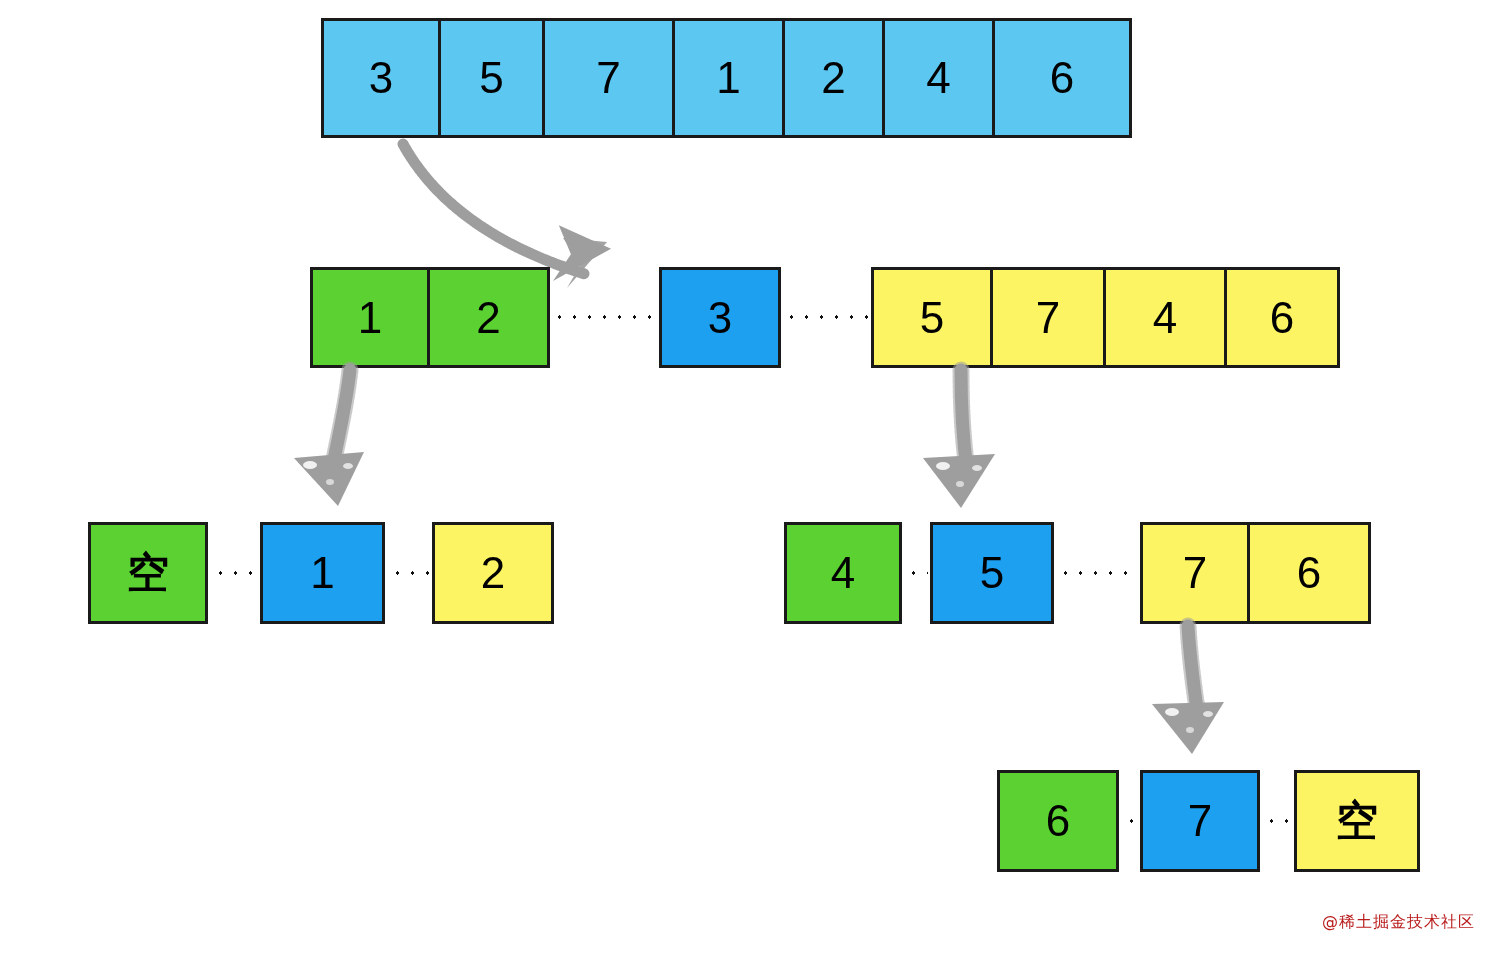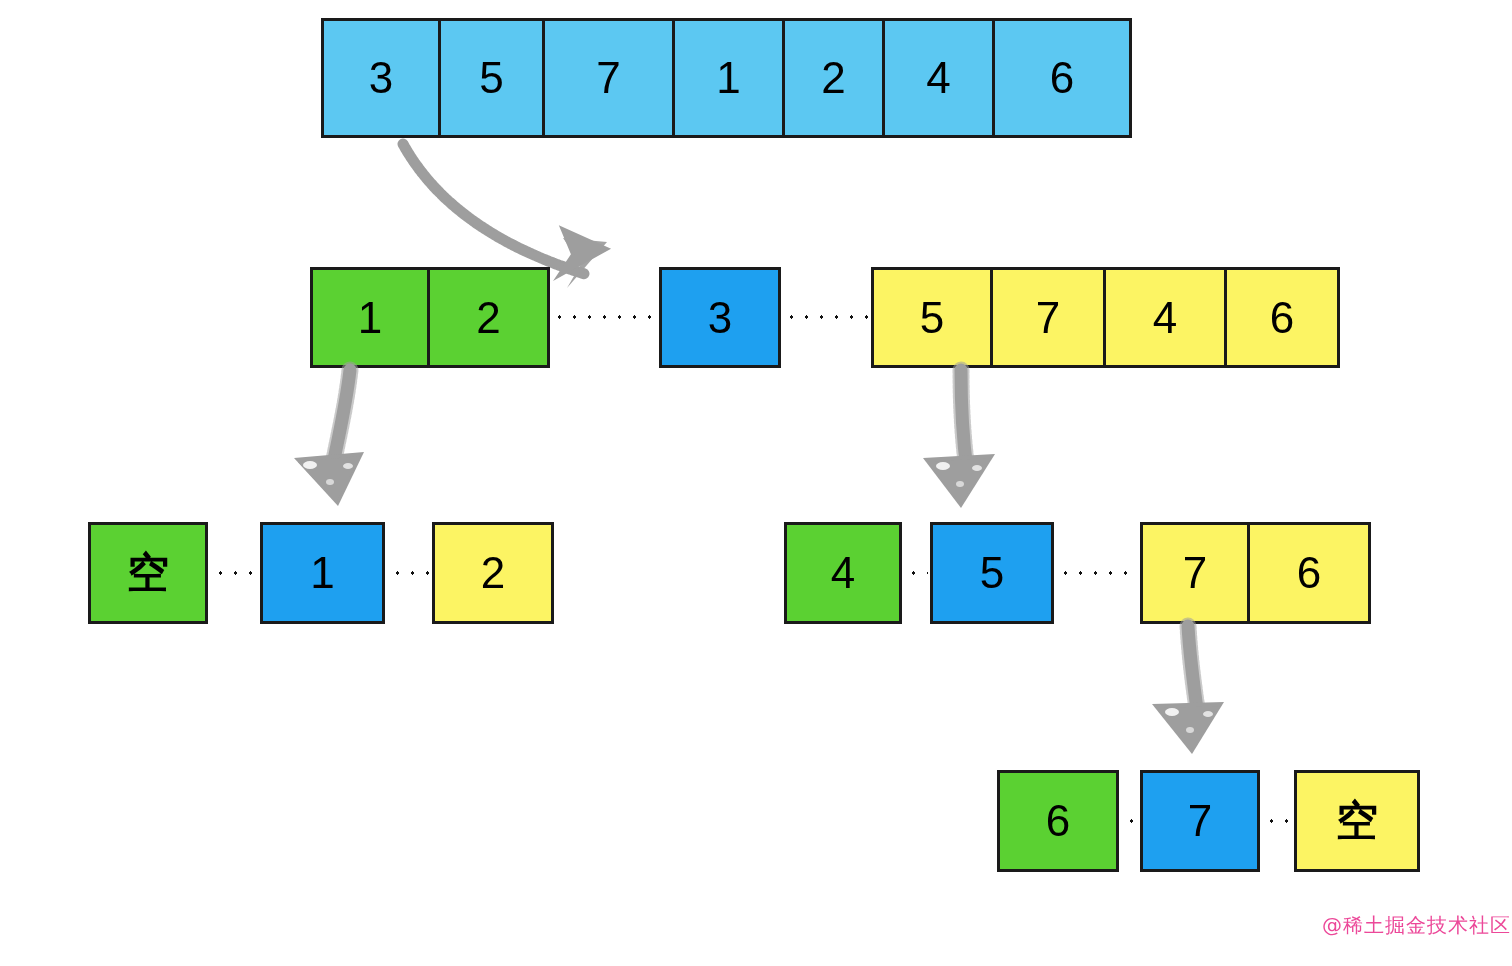--- a/index.html
+++ b/index.html
@@ -64,23 +64,23 @@
   
   .arrow {
     position: absolute;
     pointer-events: none;
   }
   .arrow svg { display: block; overflow: visible; }
 
   
   .watermark {
     position: absolute;
-    color: #ec4899;
+    color: #b91c1c;
     font-family: "DejaVu Sans", sans-serif;
-    font-size: 20px;
+    font-size: 16px;
     letter-spacing: 1px;
     white-space: nowrap;
     user-select: none;
   }
 </style>
 </head>
 <body>
 
 <div id="canvas">
 

